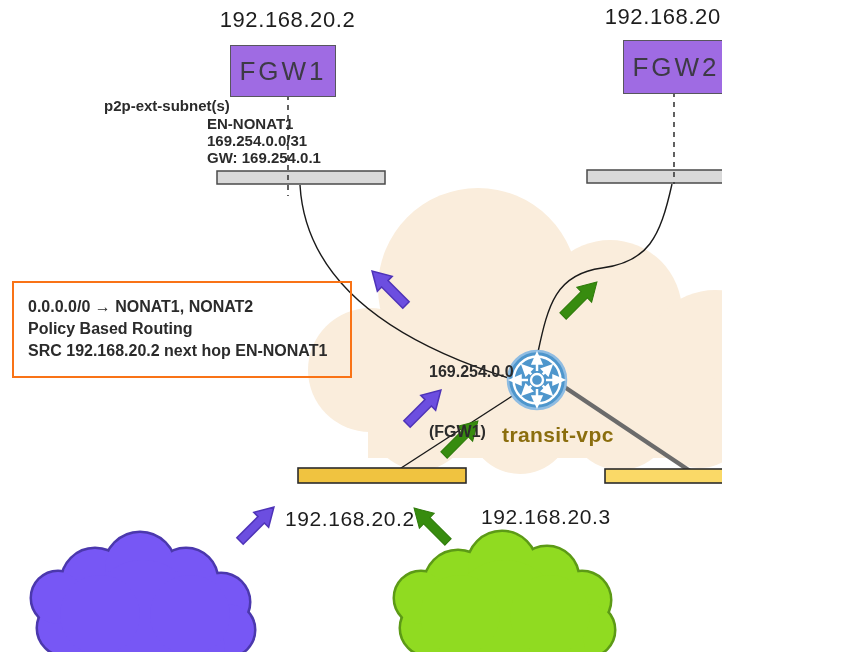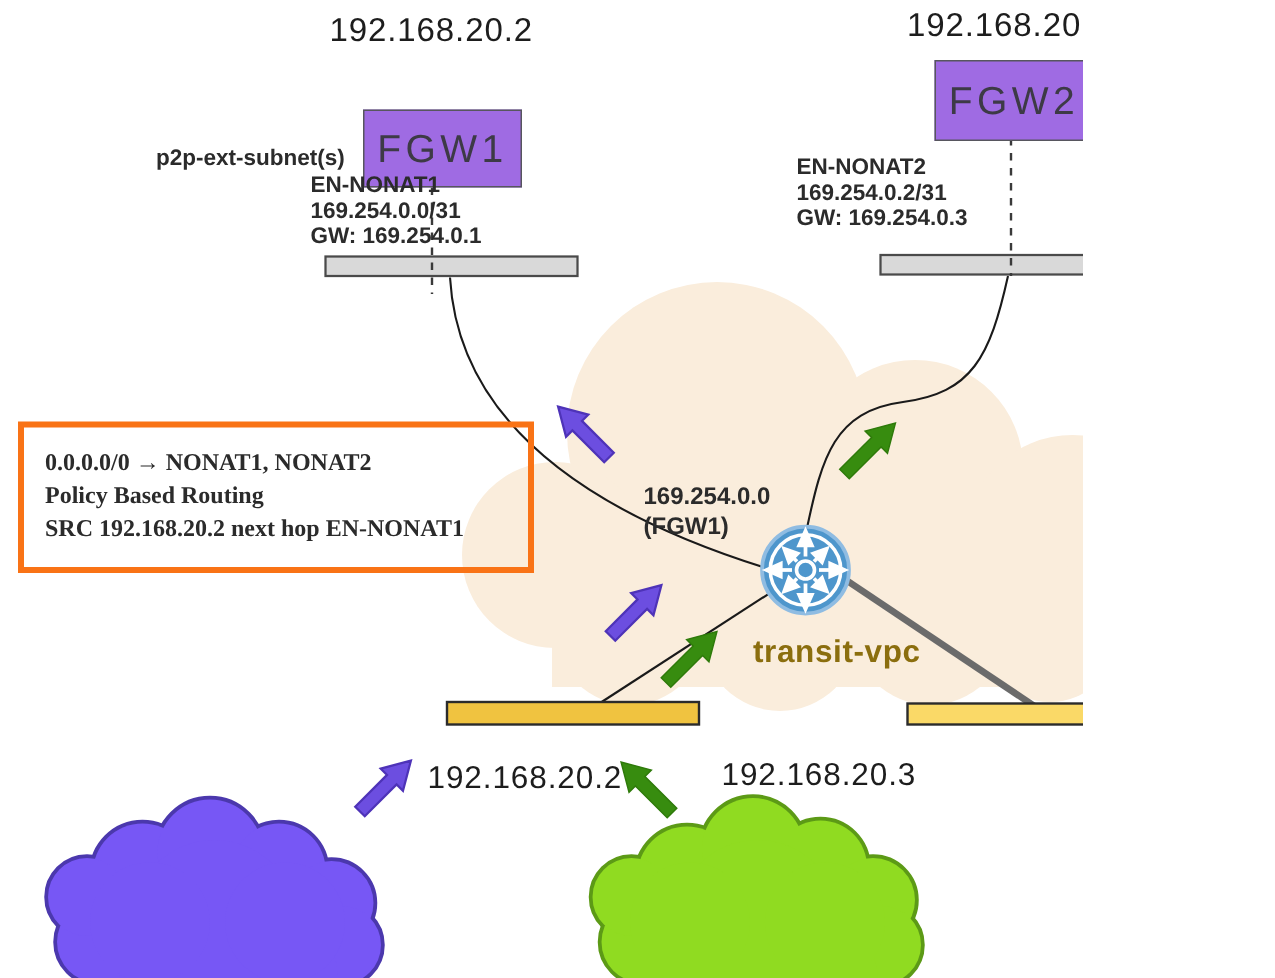--- a/index.html
+++ b/index.html
@@ -4,30 +4,29 @@
 <style>
   html,body{margin:0;padding:0;background:#fff;}
   #stage{
     position:relative;width:722px;height:652px;overflow:hidden;background:#ffffff;
     font-family:"Liberation Sans", sans-serif;
   }
   #diagram-svg{position:absolute;left:0;top:0;}
   .abs{position:absolute;}
   .lbl-thin{font-size:22px;font-weight:400;color:#1d1d1d;letter-spacing:.6px;white-space:nowrap;}
   .lbl-bold{font-size:15px;font-weight:700;color:#2b2b2b;line-height:17px;white-space:nowrap;}
-  .lbl-bold16{font-size:16px;font-weight:700;color:#2b2b2b;line-height:20px;white-space:nowrap;}
+  .lbl-bold16{font-size:16px;font-weight:700;color:#2b2b2b;line-height:20px;white-space:nowrap;margin-top:40px;}
   .fgw-box{
     width:104px;height:50px;background:#9F6BE3;border:1.5px solid #57565E;
     display:flex;align-items:center;justify-content:center;
     font-size:26px;font-weight:400;letter-spacing:3px;color:#3D3A46;
   }
   .routing-box{
-    width:322px;height:80px;border:4px solid #f97316;background:transparent;
+    width:322px;height:80px;border:2px solid #f97316;background:transparent;
     padding:13px 0 0 14px;
-    font-family:Liberation Serif, serif;
   }
   .routing-box div{font-size:16px;font-weight:700;color:#2b2b2b;line-height:22px;white-space:nowrap;}
   .transit-lbl{font-size:21px;font-weight:700;color:#8B6E0E;letter-spacing:.4px;white-space:nowrap;}
   .ctr{text-align:center;}
 </style>
 </head>
 <body>
 
 <div id="stage">
 
@@ -165,43 +164,38 @@
           <circle cx="421" cy="598" r="26"></circle>
         <circle cx="505" cy="615" r="55"></circle>
           <circle cx="460" cy="615" r="40"></circle>
         <circle cx="550" cy="615" r="40"></circle>
       </g>
     </g>
   </svg>
 
   <div class="abs lbl-thin ctr" style="left:215px;top:7px;width:145px;">192.168.20.2</div>
 
-  <div class="abs fgw-box" style="left:242px;top:45px;margin-top:28px;">
+  <div class="abs fgw-box" style="left:230px;top:45px;">
     <span>FGW1</span>
   </div>
 
   <div class="abs lbl-thin ctr" style="left:600px;top:4px;width:145px;">192.168.20.3</div>
 
   <div class="abs fgw-box" style="left:623px;top:40px;height:52px;">
     <span>FGW2</span>
   </div>
 
   <div class="abs lbl-bold" style="left:104px;top:97px;">p2p-ext-subnet(s)</div>
 
   <div class="abs" style="left:207px;top:115px;">
     <div class="lbl-bold">EN-NONAT1</div>
     <div class="lbl-bold">169.254.0.0/31</div>
     <div class="lbl-bold">GW: 169.254.0.1</div>
   </div>
 
-  <div class="abs" style="left:531px;top:103px;">
-    <div class="lbl-bold">EN-NONAT2</div>
-    <div class="lbl-bold">169.254.0.2/31</div>
-    <div class="lbl-bold">GW: 169.254.0.3</div>
-  </div>
 
   <div class="abs routing-box" style="left:12px;top:281px;">
     <div>0.0.0.0/0 → NONAT1, NONAT2</div>
     <div>Policy Based Routing</div>
     <div>SRC 192.168.20.2 next hop EN-NONAT1</div>
   </div>
 
   <div class="abs" style="left:429px;top:322px;">
     <div class="lbl-bold16">169.254.0.0</div>
     <div class="lbl-bold16">(FGW1)</div>

